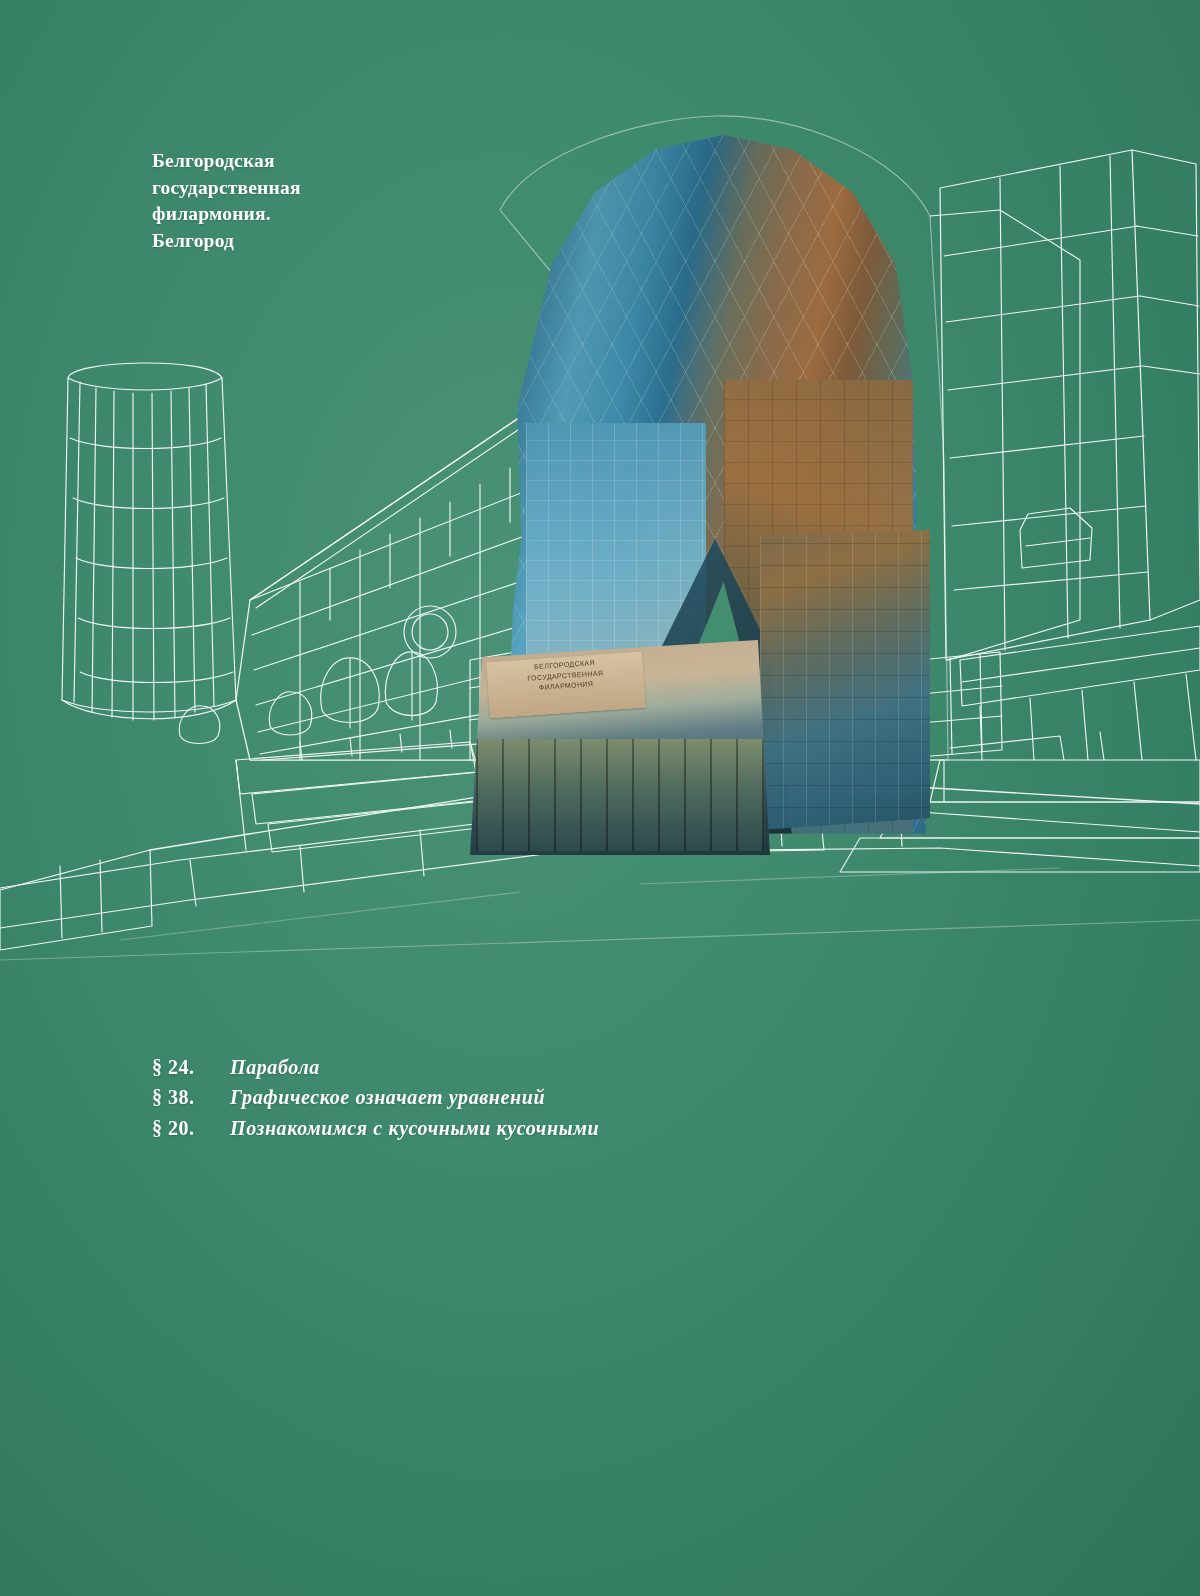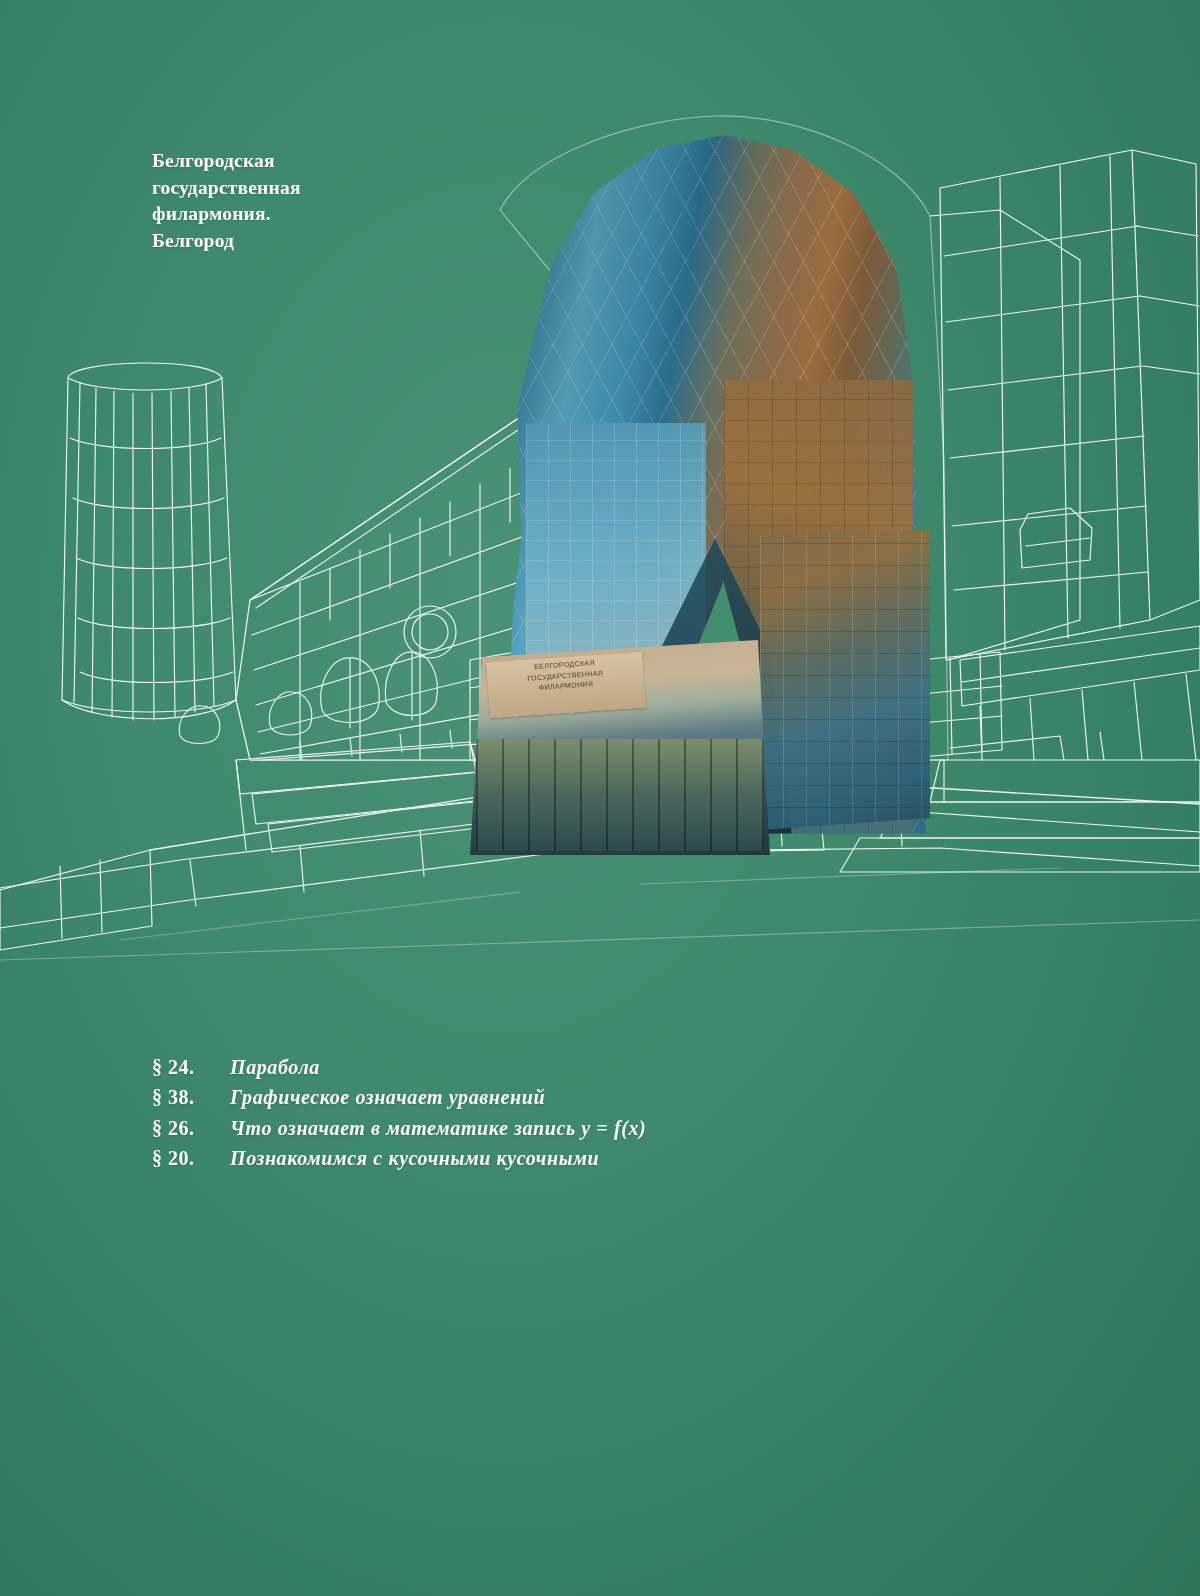--- a/index.html
+++ b/index.html
@@ -324,22 +324,18 @@
   <div class="contents">
     <div class="toc-row">
       <span class="toc-num">§ 24.</span>
       <span class="toc-title">Парабола</span>
     </div>
     <div class="toc-row">
       <span class="toc-num">§ 38.</span>
       <span class="toc-title">Графическое означает уравнений</span>
     </div>
     <div class="toc-row">
-      <span class="toc-num">§ 26.</span>
-      <span class="toc-title">Что означает в математике запись y = f(x)</span>
-    </div>
-    <div class="toc-row">
       <span class="toc-num">§ 20.</span>
       <span class="toc-title">Познакомимся с кусочными кусочными</span>
     </div>
   </div>
 
 </div>
 
 </body></html>

